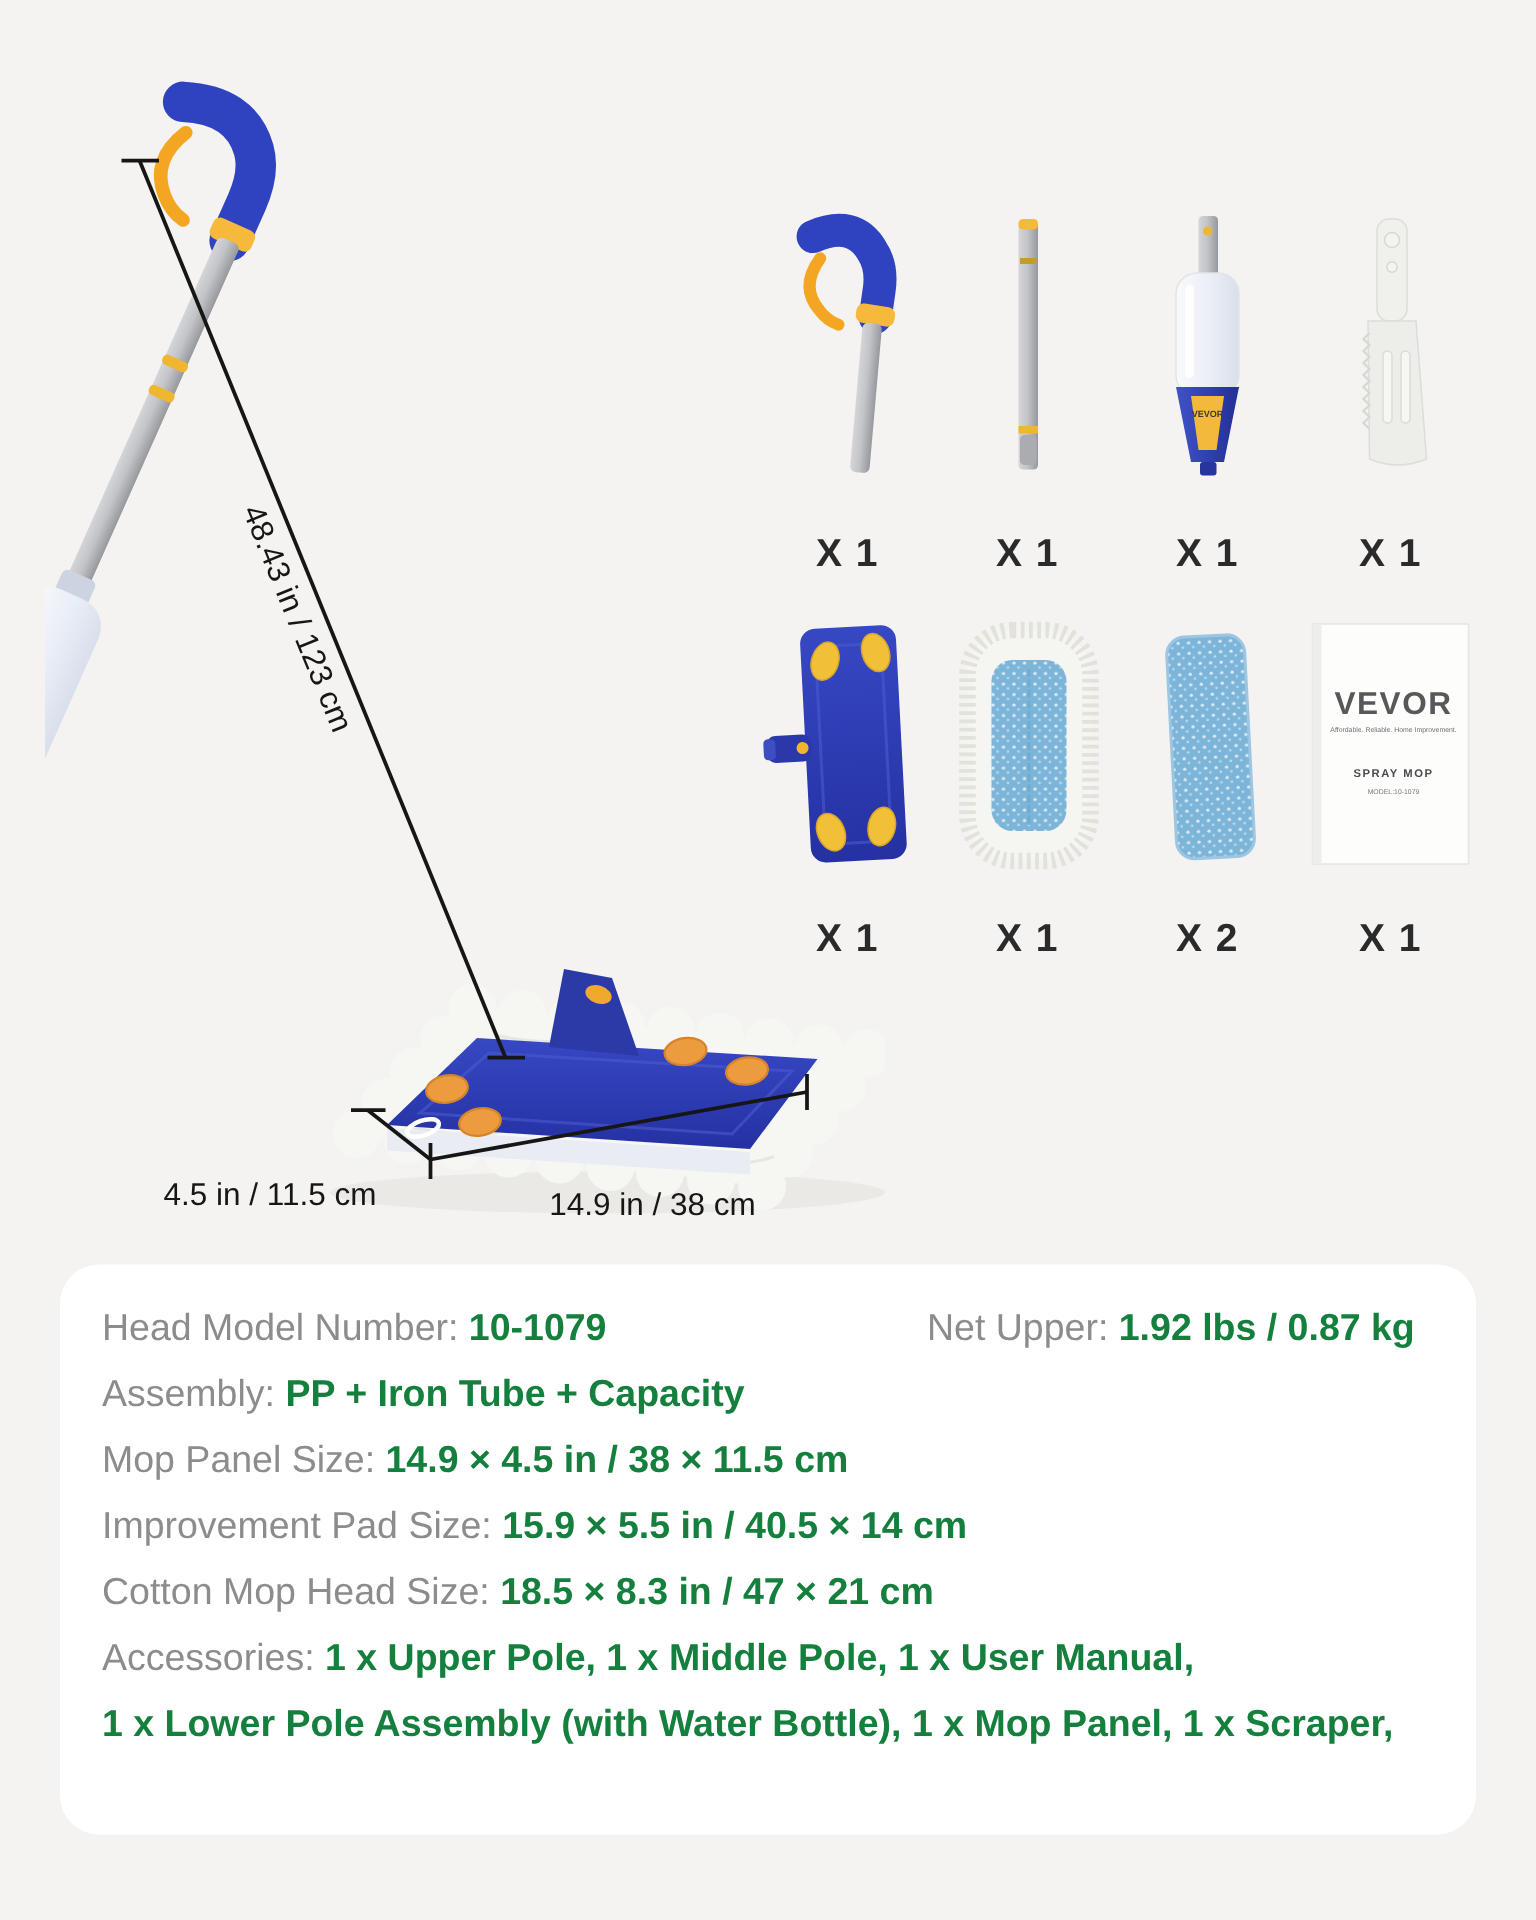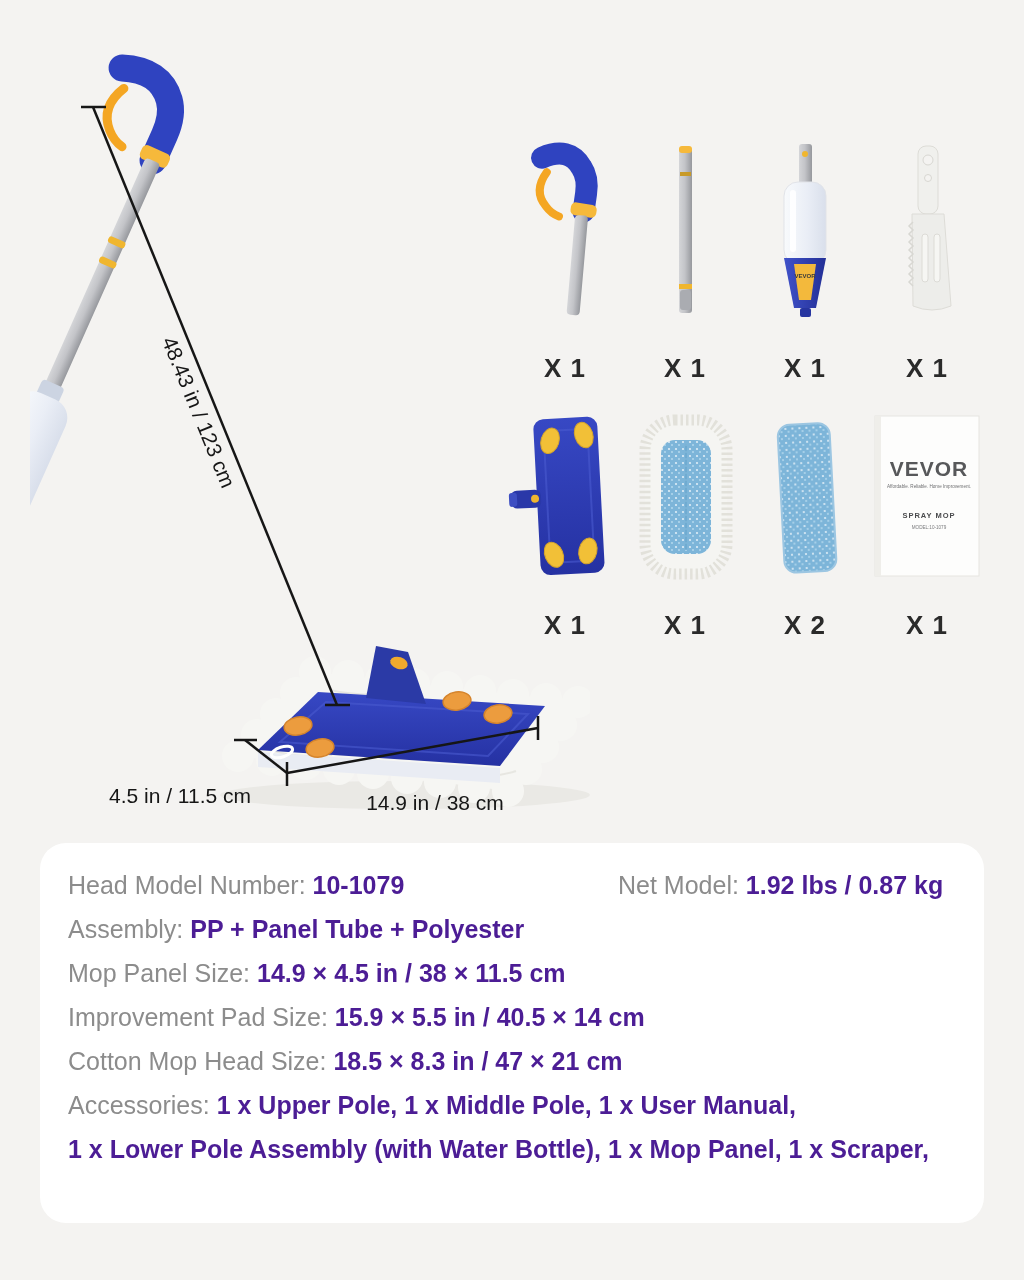--- a/index.html
+++ b/index.html
@@ -16,21 +16,21 @@
   .acc-icon{height:192px;display:flex;align-items:flex-start;justify-content:center;}
   .row2 .acc-icon{height:175px;margin-top:28px;}
   .acc-qty{margin-top:23px;font-size:26px;font-weight:bold;color:#2a2a2a;letter-spacing:1px;}
 
   
   #spec-panel{position:absolute;left:40px;top:843px;width:944px;height:380px;
     background:#ffffff;border-radius:26px;}
   .spec-col{position:absolute;top:20px;font-size:25px;line-height:44px;color:#8c8c8c;}
   #spec-left{left:28px;width:890px;}
   #spec-right{left:578px;}
-  .spec-val{color:#4c1d95;font-weight:bold;}
+  .spec-val{color:#15803d;font-weight:bold;}
   .spec-row{white-space:nowrap;}
 
   
   .dim-text{font-size:21px;fill:#161616;}
 </style>
 </head>
 <body>
 <div id="stage">
 
 <svg width="0" height="0" style="position:absolute" aria-hidden="true">
@@ -263,25 +263,25 @@
         <text x="64" y="117" font-size="4.6" fill="#7a7b7d" text-anchor="middle">MODEL:10-1079</text>
       </svg>
     </div>
     <div class="acc-qty">X 1</div>
   </div>
 </div>
 
 <div id="spec-panel">
   <div class="spec-col" id="spec-left">
     <div class="spec-row"><span>Head Model Number: </span><span class="spec-val">10-1079</span></div>
-    <div class="spec-row"><span>Assembly: </span><span class="spec-val">PP + Panel Tube + Polyester</span></div>
+    <div class="spec-row"><span>Assembly: </span><span class="spec-val">PP + Iron Tube + Capacity</span></div>
     <div class="spec-row"><span>Mop Panel Size: </span><span class="spec-val">14.9 × 4.5 in / 38 × 11.5 cm</span></div>
     <div class="spec-row"><span>Improvement Pad Size: </span><span class="spec-val">15.9 × 5.5 in / 40.5 × 14 cm</span></div>
     <div class="spec-row"><span>Cotton Mop Head Size: </span><span class="spec-val">18.5 × 8.3 in / 47 × 21 cm</span></div>
     <div class="spec-row"><span>Accessories: </span><span class="spec-val">1 x Upper Pole, 1 x Middle Pole, 1 x User Manual,</span></div>
     <div class="spec-row spec-val">1 x Lower Pole Assembly (with Water Bottle), 1 x Mop Panel, 1 x Scraper,</div>
   </div>
   <div class="spec-col" id="spec-right">
-    <div class="spec-row"><span>Net Model: </span><span class="spec-val">1.92 lbs / 0.87 kg</span></div>
+    <div class="spec-row"><span>Net Upper: </span><span class="spec-val">1.92 lbs / 0.87 kg</span></div>
   </div>
 </div>
 
 </div>
 
 </body></html>

